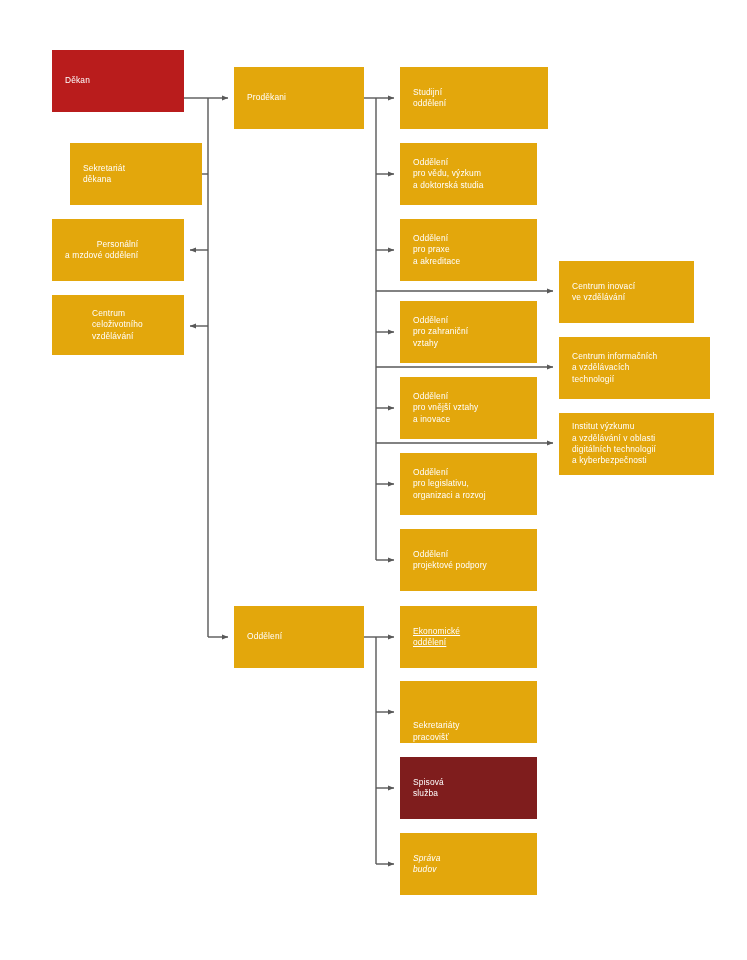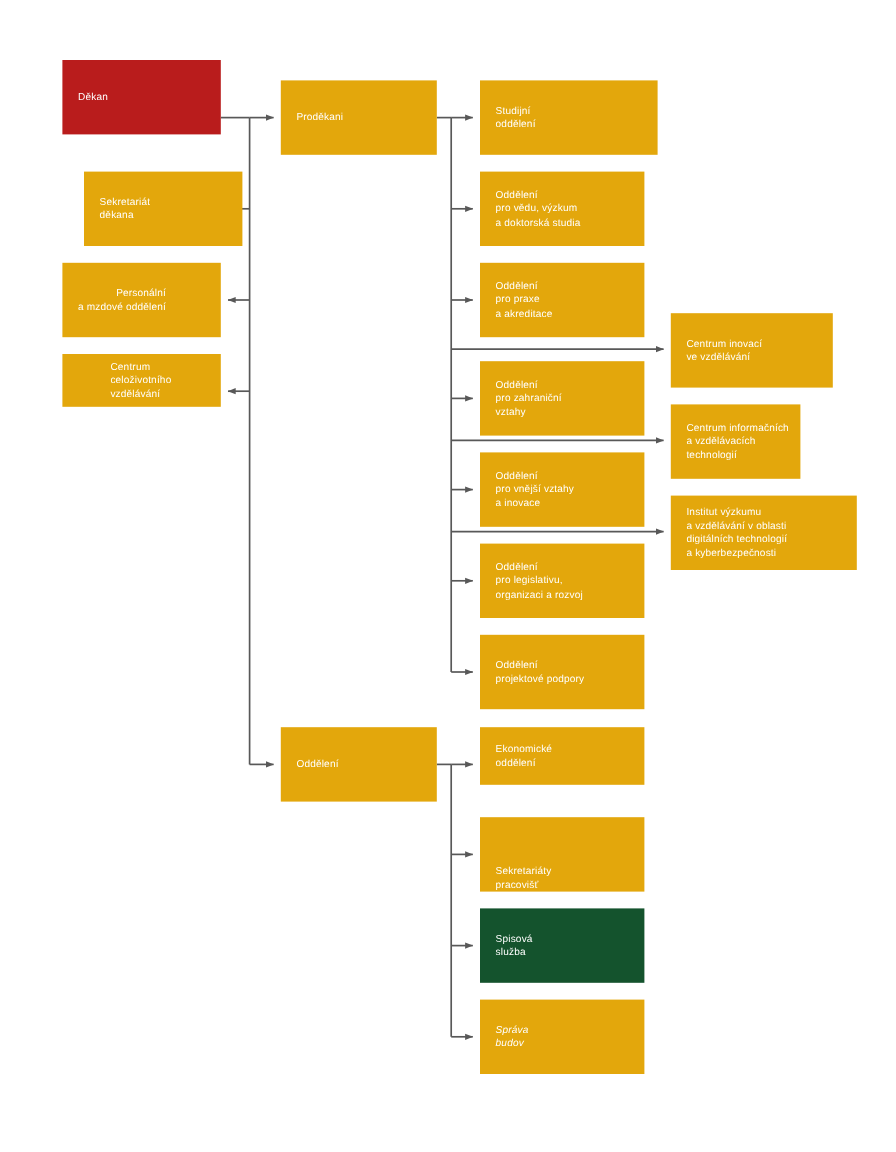--- a/index.html
+++ b/index.html
@@ -102,21 +102,21 @@
         <span class="node-label">Děkan</span>
       </div>
       <div class="node" style="left: 52px; top: 143px; width: 132px; height: 62px; background: rgb(227, 167, 12); margin-left: 18px;">
         <span class="node-label">Sekretariát
 děkana</span>
       </div>
       <div class="node" style="left: 52px; top: 219px; width: 132px; height: 62px; background: rgb(227, 167, 12); text-align: right;">
         <span class="node-label">Personální
 a mzdové oddělení</span>
       </div>
-      <div class="node" style="left: 52px; top: 295px; width: 132px; height: 44px; background: rgb(227, 167, 12); padding-left: 40px;">
+      <div class="node" style="left: 52px; top: 295px; width: 132px; height: 60px; background: rgb(227, 167, 12); padding-left: 40px;">
         <span class="node-label">Centrum
 celoživotního
 vzdělávání</span>
       </div>
       <div class="node" style="left: 234px; top: 67px; width: 130px; height: 62px; background: rgb(227, 167, 12);">
         <span class="node-label">Proděkani</span>
       </div>
       <div class="node" style="left: 234px; top: 606px; width: 130px; height: 62px; background: rgb(227, 167, 12);">
         <span class="node-label">Oddělení</span>
       </div>
@@ -146,41 +146,41 @@
       </div>
       <div class="node" style="left: 400px; top: 453px; width: 137px; height: 62px; background: rgb(227, 167, 12);">
         <span class="node-label">Oddělení
 pro legislativu,
 organizaci a rozvoj</span>
       </div>
       <div class="node" style="left: 400px; top: 529px; width: 137px; height: 62px; background: rgb(227, 167, 12);">
         <span class="node-label">Oddělení
 projektové podpory</span>
       </div>
-      <div class="node" style="left: 400px; top: 606px; width: 137px; height: 48px; background: rgb(227, 167, 12);">
+      <div class="node" style="left: 400px; top: 606px; width: 137px; height: 62px; background: rgb(227, 167, 12); text-decoration: underline;">
         <span class="node-label">Ekonomické
 oddělení</span>
       </div>
       <div class="node" style="left: 400px; top: 681px; width: 137px; height: 62px; background: rgb(227, 167, 12); align-items: flex-end;">
         <span class="node-label">Sekretariáty
 pracovišť</span>
       </div>
-      <div class="node" style="left: 400px; top: 757px; width: 137px; height: 62px; background: #14532d;">
+      <div class="node" style="left: 400px; top: 757px; width: 137px; height: 62px; background: #7f1d1d;">
         <span class="node-label">Spisová
 služba</span>
       </div>
       <div class="node" style="left: 400px; top: 833px; width: 137px; height: 62px; background: rgb(227, 167, 12); font-style: italic;">
         <span class="node-label">Správa
 budov</span>
       </div>
       <div class="node" style="left: 559px; top: 261px; width: 135px; height: 62px; background: rgb(227, 167, 12);">
         <span class="node-label">Centrum inovací
 ve vzdělávání</span>
       </div>
-      <div class="node" style="left: 559px; top: 337px; width: 108px; height: 62px; background: rgb(227, 167, 12);">
+      <div class="node" style="left: 559px; top: 337px; width: 151px; height: 62px; background: rgb(227, 167, 12);">
         <span class="node-label">Centrum informačních
 a vzdělávacích
 technologií</span>
       </div>
       <div class="node" style="left: 559px; top: 413px; width: 155px; height: 62px; background: rgb(227, 167, 12);">
         <span class="node-label">Institut výzkumu
 a vzdělávání v oblasti
 digitálních technologií
 a kyberbezpečnosti</span>
       </div>

